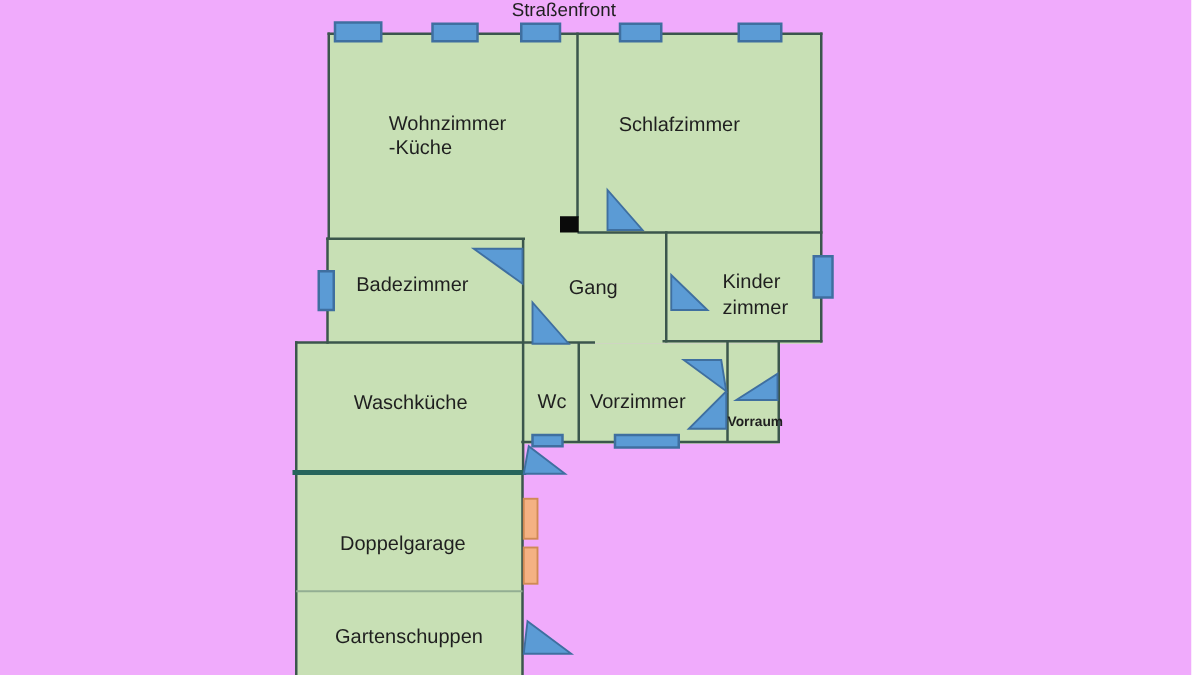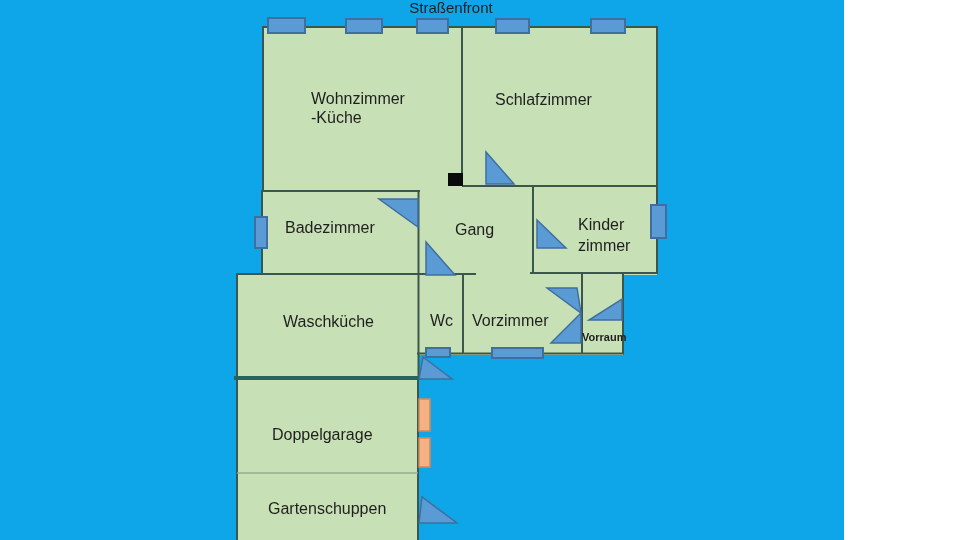--- a/index.html
+++ b/index.html
@@ -1,16 +1,16 @@
 <!DOCTYPE html>
 <html><head>
 <meta charset="utf-8">
 <style>
   html,body{margin:0;padding:0;background:#ffffff;}
-  .stage{position:relative;width:844px;height:540px;background:#0ea5e9;overflow:hidden;
+  .stage{position:relative;width:953px;height:540px;background:#f0abfc;overflow:hidden;
          font-family:"Liberation Sans",sans-serif;}
   svg{display:block;}
   .wall{fill:none;stroke-width:2;stroke-linecap:square;}
   .wall-heavy{fill:none;stroke-width:4;stroke-linecap:square;}
   .wall-light{fill:none;stroke-width:1.5;}
   .window{stroke-width:2;}
   .garage-door{stroke-width:1.5;}
   .door-swing{stroke-width:1.5;}
   .room-label{font-size:16px;fill:#1f1f1f;}
   .room-label-small{font-size:11px;font-weight:bold;fill:#1f1f1f;}

